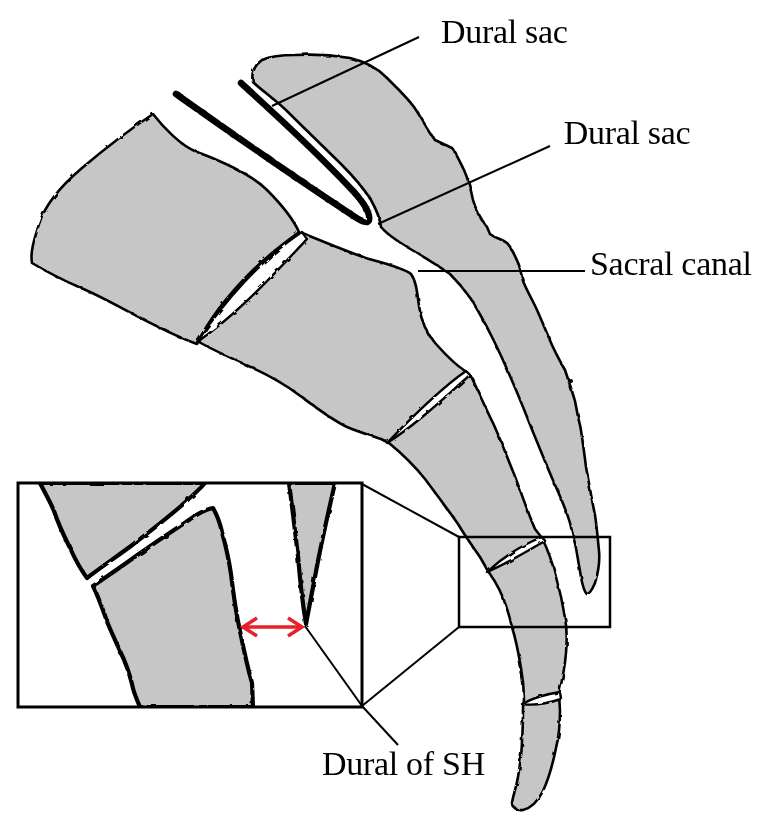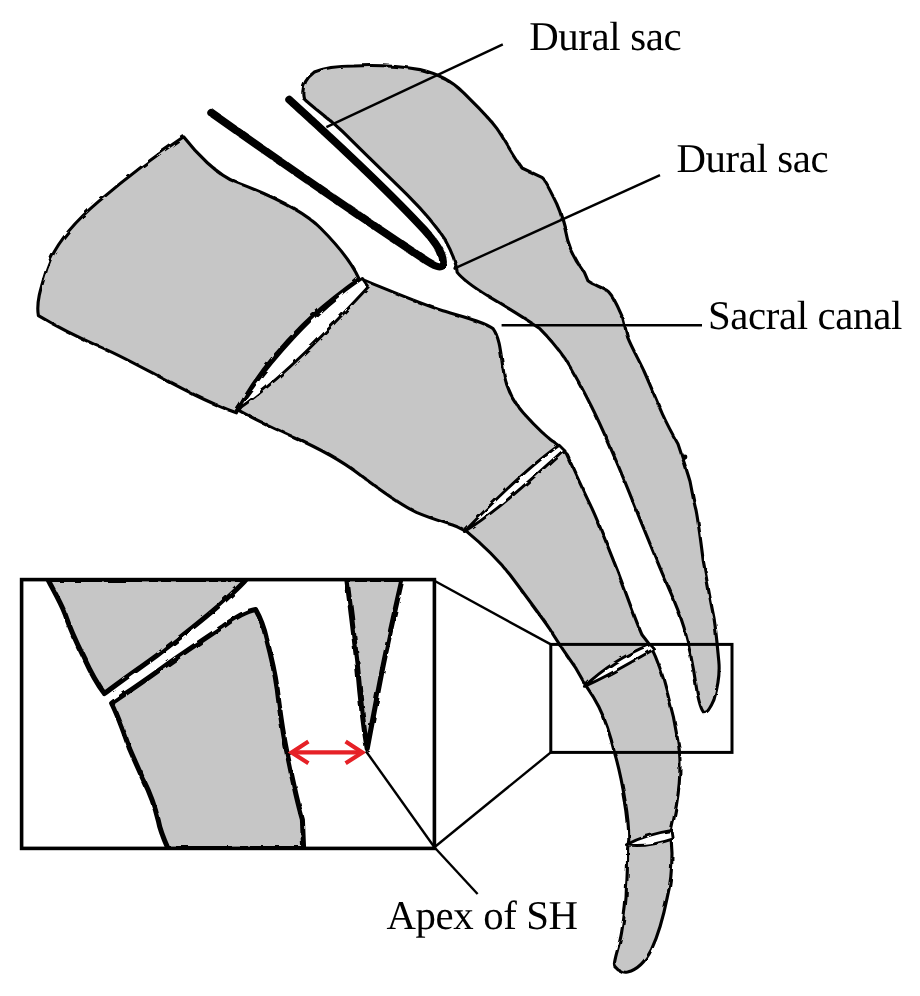--- a/index.html
+++ b/index.html
@@ -138,14 +138,14 @@
   </svg>
 
   <div class="label" style="left:441px;top:15px;">Dural sac</div>
 
   <div class="label center" style="left:527px;top:116px;width:200px;">
     <span>Dural sac</span><br>
   </div>
 
   <div class="label" style="left:590px;top:247px;">Sacral canal</div>
 
-  <div class="label" style="left:322px;top:747px;">Apex of SH</div>
+  <div class="label" style="left:322px;top:747px;">Dural of SH</div>
 </div>
 
 </body></html>

